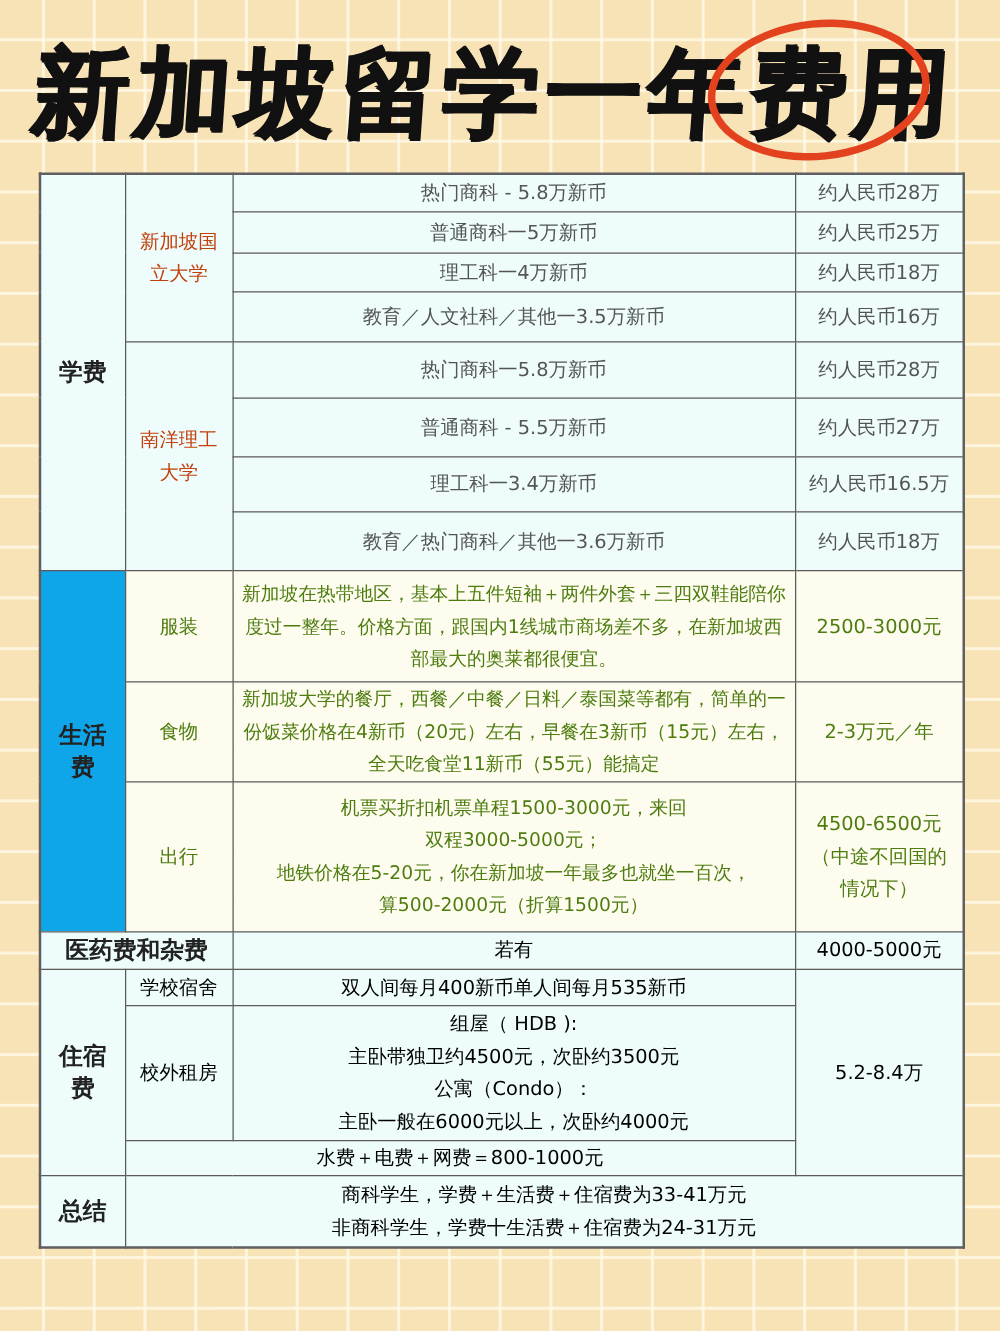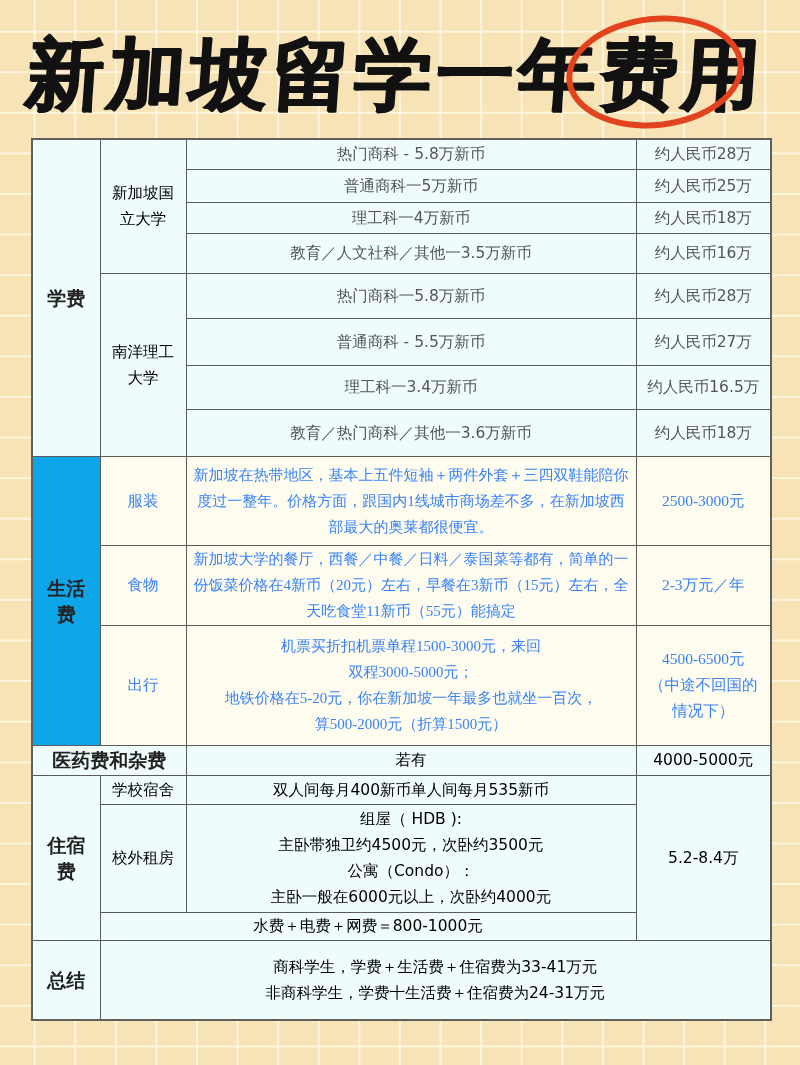--- a/index.html
+++ b/index.html
@@ -35,23 +35,23 @@
     border: 2px solid #5f5f5f;
   }
   td {
     border: 1.5px solid #5b5b5b; text-align: center; vertical-align: middle;
     padding: 0 6px; font-size: 15.5px; line-height: 26px; color: #555;
   }
   .blue td { background: #eefcfc; margin-top: 12px; }
   .cream td { background: #fdfcee; }
   .green-text { color: #000000; }
   .bold { font-weight: bold; color: #222; font-size: 19px; }
-  .cat { color: #000000; }
+  .cat { color: #c2410c; }
   .desc { font-size: 15px; line-height: 26px; color: #707064; }
-  .cream .desc, .cream .val, .cream .cat { color: #3b82f6; font-family: Liberation Serif, serif; }
+  .cream .desc, .cream .val, .cream .cat { color: #4d7c0f; }
 </style>
 </head>
 <body>
 
 <div class="title">
   <span class="title-text">新加坡留学一年费用</span>
 </div>
 <div class="circle"></div>
 
 <table>
@@ -144,21 +144,21 @@
         <div>组屋（ HDB ):</div>
         <div>主卧带独卫约4500元，次卧约3500元</div>
         <div>公寓（Condo）：</div>
         <div>主卧一般在6000元以上，次卧约4000元</div>
       </td>
     </tr>
     <tr class="blue" style="height:28px">
       <td colspan="2" class="green-text">水费＋电费＋网费＝800-1000元</td>
     </tr>
 
-    <tr class="blue" style="height:80px">
+    <tr class="blue" style="height:58px">
       <td class="bold">总结</td>
       <td colspan="3" class="green-text">
         <div>商科学生，学费＋生活费＋住宿费为33-41万元</div>
         <div>非商科学生，学费十生活费＋住宿费为24-31万元</div>
       </td>
     </tr>
   </tbody>
 </table>
 
 </body></html>

